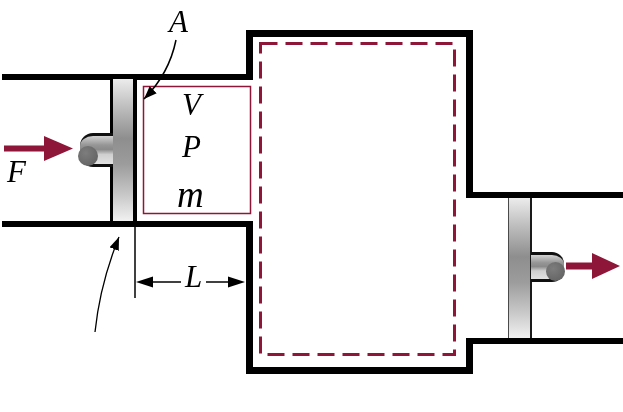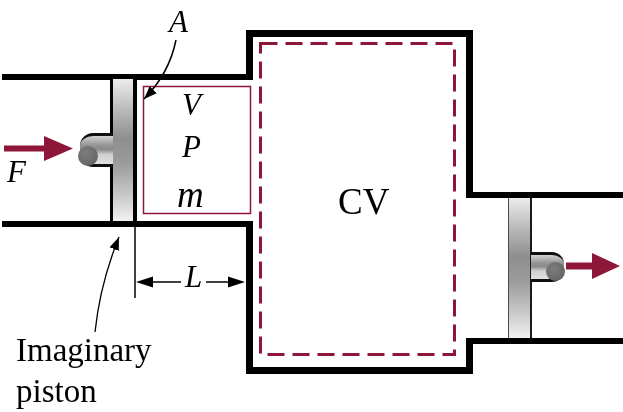--- a/index.html
+++ b/index.html
@@ -96,17 +96,14 @@
     <line x1="150" y1="282" x2="232" y2="282" class="ink-stroke" stroke-width="1.5"></line>
     <polygon points="136,282 153,276.5 153,287.5" class="ink-fill"></polygon>
     <polygon points="245,282 228,276.5 228,287.5" class="ink-fill"></polygon>
   </svg>
 
   <div class="lbl ital" id="label-A">A</div>
   <div class="lbl ital" id="label-F">F</div>
   <div class="lbl ital" id="label-V">V</div>
   <div class="lbl ital" id="label-P">P</div>
   <div class="lbl ital" id="label-m">m</div>
-  <div class="lbl" id="label-CV">CV</div>
   <div class="lbl ital" id="label-L">L</div>
-  <div class="lbl" id="label-imaginary-piston">Imaginary
-piston</div>
 </div>
 
 </body></html>

